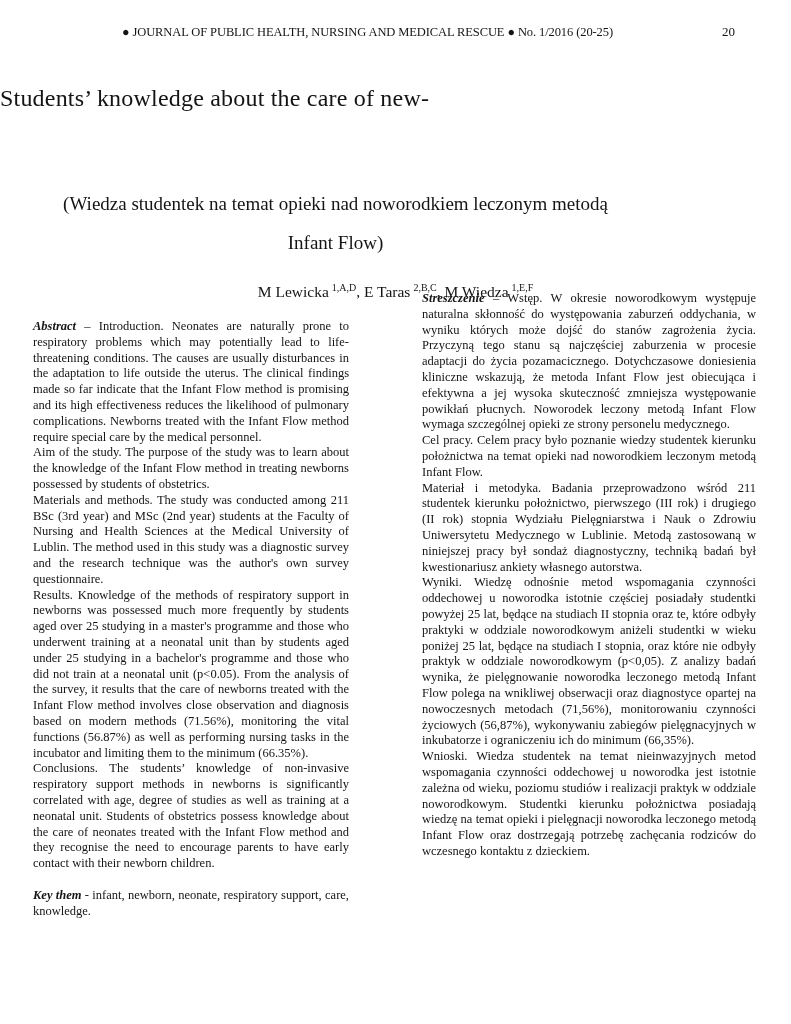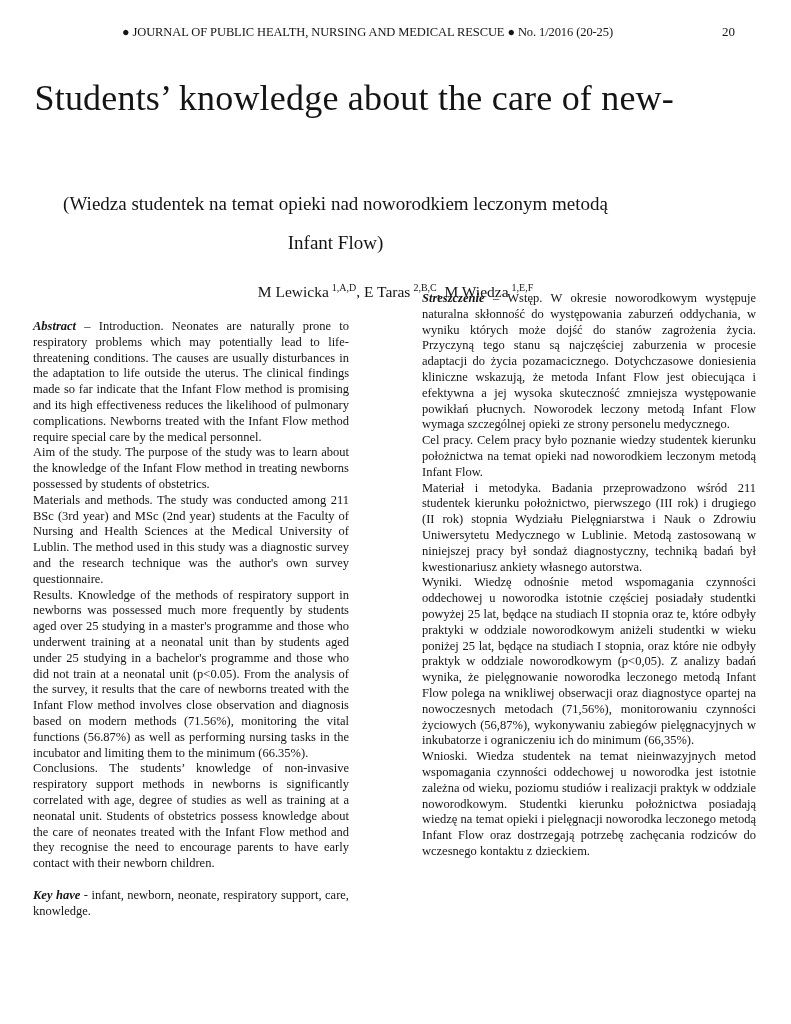--- a/index.html
+++ b/index.html
@@ -29,22 +29,22 @@
     position: absolute;
     top: 24px;
     right: 56px;
     font-size: 13px;
   }
   .article-title {
     position: absolute;
     top: 70px;
     left: 0;
     width: 674px;
-    text-align: right;
-    font-size: 36px;
+    text-align: left;
+    font-size: 24px;
     line-height: 56px;
     letter-spacing: 0.2px;
   }
   .article-subtitle {
     position: absolute;
     top: 184px;
     left: 0;
     width: 671px;
     text-align: center;
     font-size: 19px;
@@ -110,21 +110,21 @@
 </div>
 
 <div class="authors"><span>M Lewicka</span><sup>1,A,D</sup><span>, </span><span>E Taras</span><sup>2,B,C</sup><span>, </span><span>M Wiedza</span><sup>1,E,F</sup></div>
 
 <div class="col col-left" lang="en">
   <p class="bp"><span class="lead">Abstract</span><span> – </span><span>Introduction. Neonates are naturally prone to respiratory problems which may potentially lead to life-threatening conditions. The causes are usually disturbances in the adaptation to life outside the uterus. The clinical findings made so far indicate that the Infant Flow method is promising and its high effectiveness reduces the likelihood of pulmonary complications. Newborns treated with the Infant Flow method require special care by the medical personnel.</span></p>
   <p class="bp">Aim of the study. The purpose of the study was to learn about the knowledge of the Infant Flow method in treating newborns possessed by students of obstetrics.</p>
   <p class="bp">Materials and methods. The study was conducted among 211 BSc (3rd year) and MSc (2nd year) students at the Faculty of Nursing and Health Sciences at the Medical University of Lublin. The method used in this study was a diagnostic survey and the research technique was the author's own survey questionnaire.</p>
   <p class="bp">Results. Knowledge of the methods of respiratory support in newborns was possessed much more frequently by students aged over 25 studying in a master's programme and those who underwent training at a neonatal unit than by students aged under 25 studying in a bachelor's programme and those who did not train at a neonatal unit (p&lt;0.05). From the analysis of the survey, it results that the care of newborns treated with the Infant Flow method involves close observation and diagnosis based on modern methods (71.56%), monitoring the vital functions (56.87%) as well as performing nursing tasks in the incubator and limiting them to the minimum (66.35%).</p>
   <p class="bp">Conclusions. The students’ knowledge of non-invasive respiratory support methods in newborns is significantly correlated with age, degree of studies as well as training at a neonatal unit. Students of obstetrics possess knowledge about the care of neonates treated with the Infant Flow method and they recognise the need to encourage parents to have early contact with their newborn children.</p>
-  <p class="bp keywords"><span class="lead">Key have</span><span> - infant, newborn, neonate, respiratory support, care, knowledge.</span></p>
+  <p class="bp keywords"><span class="lead">Key them</span><span> - infant, newborn, neonate, respiratory support, care, knowledge.</span></p>
 </div>
 
 <div class="col col-right" lang="pl">
   <p class="bp"><span class="lead">Streszczenie</span><span> – </span><span>Wstęp. W okresie noworodkowym występuje naturalna skłonność do występowania zaburzeń oddychania, w wyniku których może dojść do stanów zagrożenia życia. Przyczyną tego stanu są najczęściej zaburzenia w procesie adaptacji do życia pozamacicznego. Dotychczasowe doniesienia kliniczne wskazują, że metoda Infant Flow jest obiecująca i efektywna a jej wysoka skuteczność zmniejsza występowanie powikłań płucnych. Noworodek leczony metodą Infant Flow wymaga szczególnej opieki ze strony personelu medycznego.</span></p>
   <p class="bp">Cel pracy. Celem pracy było poznanie wiedzy studentek kierunku położnictwa na temat opieki nad noworodkiem leczonym metodą Infant Flow.</p>
   <p class="bp">Materiał i metodyka. Badania przeprowadzono wśród 211 studentek kierunku położnictwo, pierwszego (III rok) i drugiego (II rok) stopnia Wydziału Pielęgniarstwa i Nauk o Zdrowiu Uniwersytetu Medycznego w Lublinie. Metodą zastosowaną w niniejszej pracy był sondaż diagnostyczny, techniką badań był kwestionariusz ankiety własnego autorstwa.</p>
   <p class="bp">Wyniki. Wiedzę odnośnie metod wspomagania czynności oddechowej u noworodka istotnie częściej posiadały studentki powyżej 25 lat, będące na studiach II stopnia oraz te, które odbyły praktyki w oddziale noworodkowym aniżeli studentki w wieku poniżej 25 lat, będące na studiach I stopnia, oraz które nie odbyły praktyk w oddziale noworodkowym (p&lt;0,05). Z analizy badań wynika, że pielęgnowanie noworodka leczonego metodą Infant Flow polega na wnikliwej obserwacji oraz diagnostyce opartej na nowoczesnych metodach (71,56%), monitorowaniu czynności życiowych (56,87%), wykonywaniu zabiegów pielęgnacyjnych w inkubatorze i ograniczeniu ich do minimum (66,35%).</p>
   <p class="bp">Wnioski. Wiedza studentek na temat nieinwazyjnych metod wspomagania czynności oddechowej u noworodka jest istotnie zależna od wieku, poziomu studiów i realizacji praktyk w oddziale noworodkowym. Studentki kierunku położnictwa posiadają wiedzę na temat opieki i pielęgnacji noworodka leczonego metodą Infant Flow oraz dostrzegają potrzebę zachęcania rodziców do wczesnego kontaktu z dzieckiem.</p>
 </div>
 

